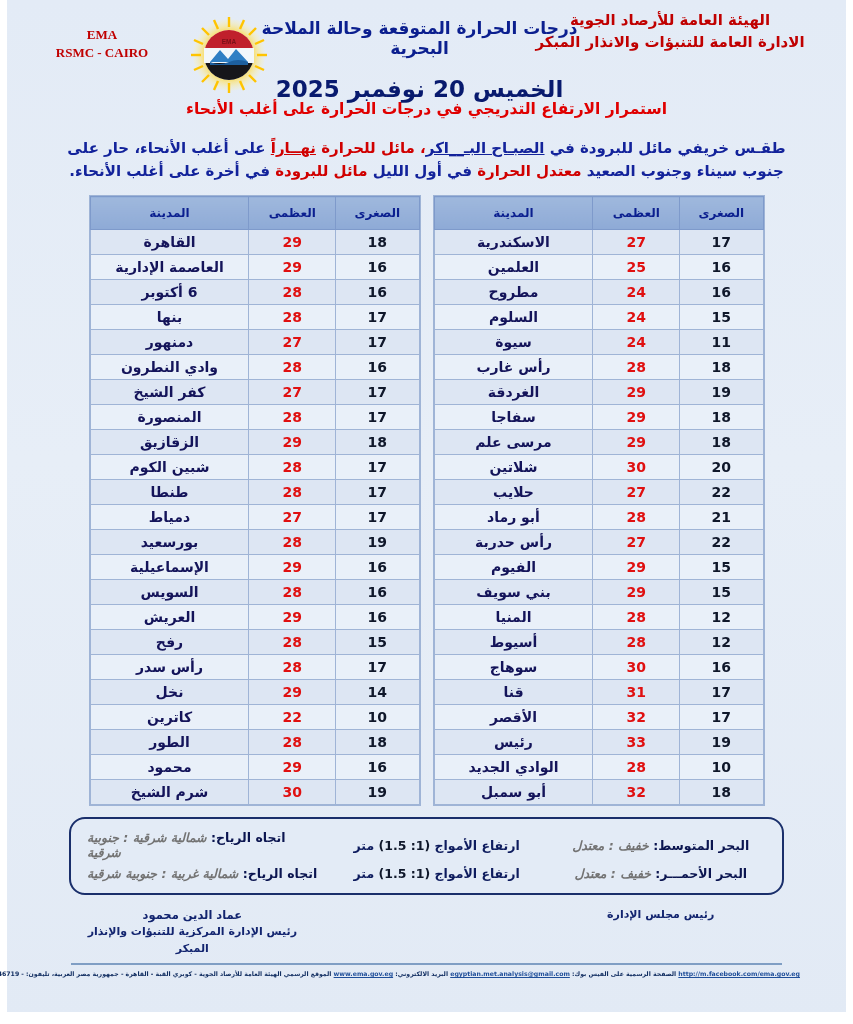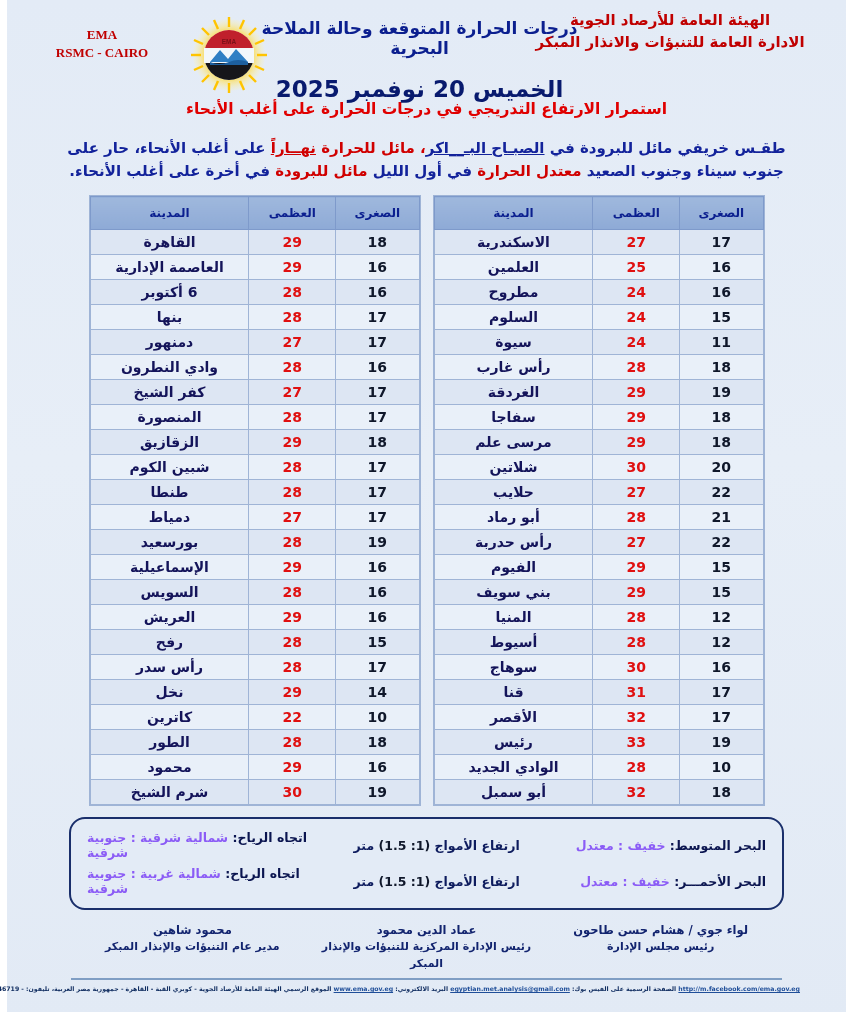--- a/index.html
+++ b/index.html
@@ -75,25 +75,25 @@
   td.min{color:#0f172a;width:25%;}
   th.city{width:49%;}th.max{width:26%;}th.min{width:25%;}
 
   
   .marine{
     margin:12px 62px 0;border:2.5px solid #1a2f6b;border-radius:16px;
     background:#e3ebf6;padding:8px 16px 9px;
   }
   .marine-row{display:flex;align-items:center;justify-content:space-between;
     font-size:12.5px;font-weight:bold;color:#0e1c5e;padding:3px 0;}
-  .m-sea{width:31%;text-align:right;}
+  .m-sea{width:31%;text-align:center;}
   .m-wave{width:31%;text-align:center;}
   .m-wind{width:34%;text-align:left;}
   .m-lbl{color:#0b1550;}
-  .m-val{color:#8b5cf6;}
+  .m-val{color:#737373;font-style:italic;}
   .m-num{color:#0f172a;font-weight:bold;}
 
   
   .signs{
     display:flex;justify-content:space-between;
     margin:12px 70px 0;font-size:11.5px;font-weight:bold;
     color:#12246f;text-align:center;
   }
   .sign{width:33%;line-height:1.5;}
   .sign .nm{font-size:11.5px;}
@@ -448,30 +448,25 @@
         <div class="marine-row">
           <div class="m-sea"><span class="m-lbl">البحر الأحمـــر:</span> <span class="m-val">خفيف : معتدل</span></div>
           <div class="m-wave"><span>ارتفاع الأمواج</span> <span class="m-num">(1: 1.5)</span> <span>متر</span></div>
           <div class="m-wind"><span class="m-lbl">اتجاه الرياح:</span> <span class="m-val">شمالية غربية : جنوبية شرقية</span></div>
         </div>
       </div>
   </div>
 
   <div class="signs">
     <div class="sign">
-      <div class="nm">لواء جوي / هشام حسن طاحون</div>
       <div class="rl">رئيس مجلس الإدارة</div>
     </div>
     <div class="sign">
       <div class="nm">عماد الدين محمود</div>
       <div class="rl">رئيس الإدارة المركزية للتنبؤات والإنذار المبكر</div>
-    </div>
-    <div class="sign">
-      <div class="nm">محمود شاهين</div>
-      <div class="rl">مدير عام التنبؤات والإنذار المبكر</div>
     </div>
   </div>
 
   <div class="rule"></div>
 
   <div class="footer">
     <span class="lnk">http://m.facebook.com/ema.gov.eg</span>
     <span>الصفحة الرسمية على الفيس بوك:</span>
     <span class="lnk">egyptian.met.analysis@gmail.com</span>
     <span>البريد الالكتروني:</span>

